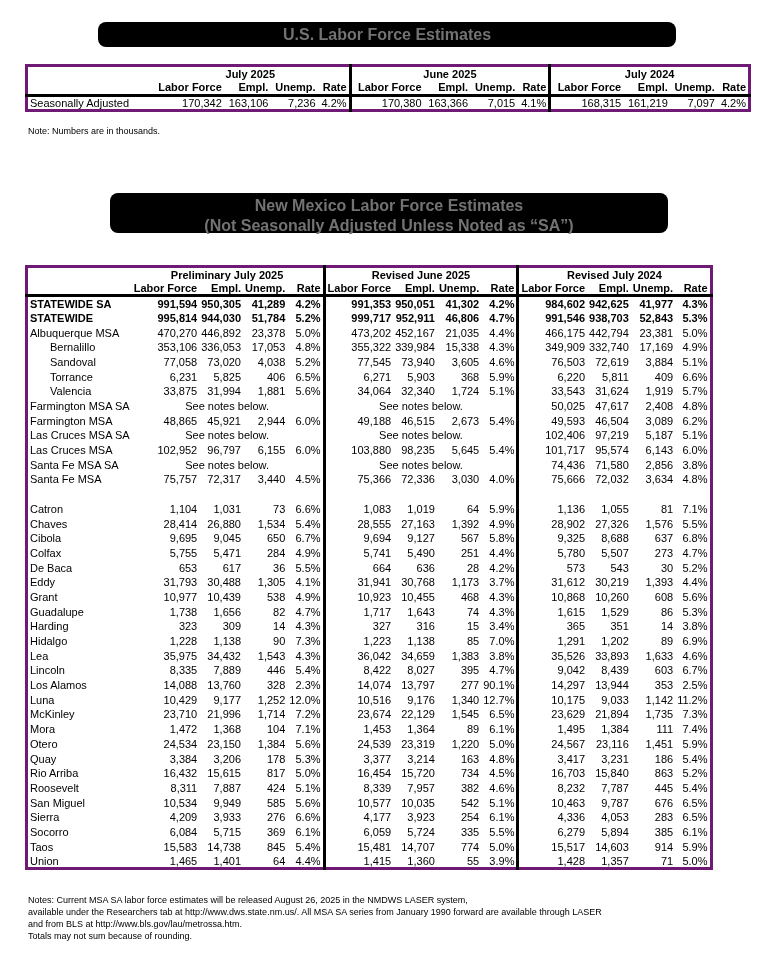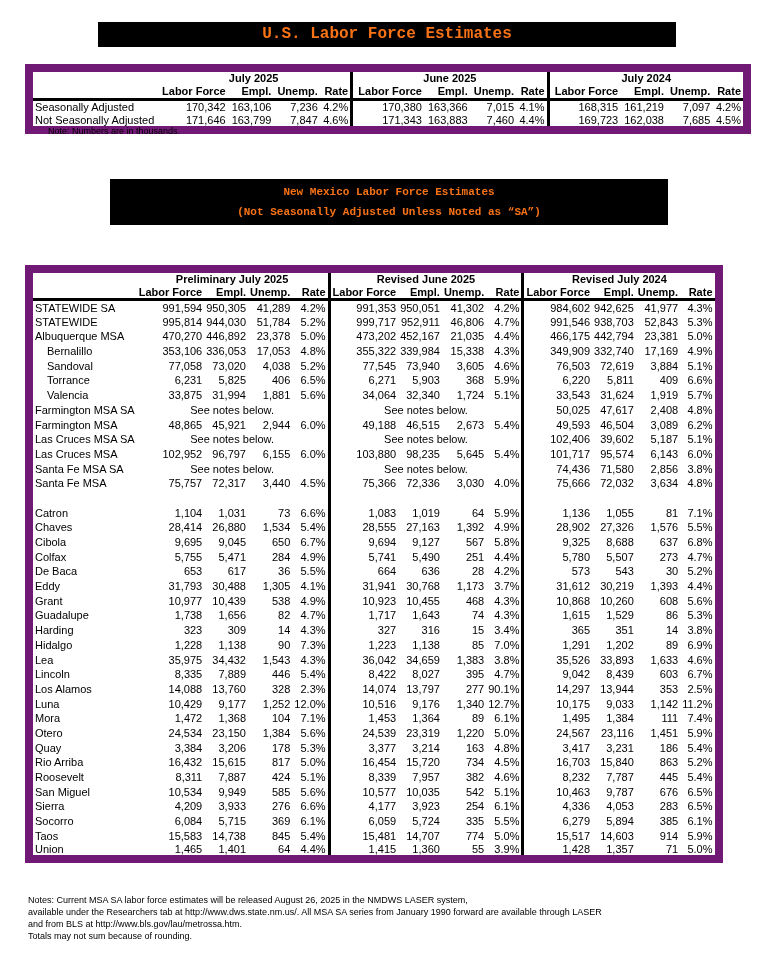--- a/index.html
+++ b/index.html
@@ -1,30 +1,30 @@
 <!DOCTYPE html>
 <html><head>
 <meta charset="utf-8">
 <style>
   html, body { margin: 0; padding: 0; background: #ffffff; }
   body { width: 776px; height: 953px; position: relative; font-family: "Liberation Sans", sans-serif; color: #000; overflow: hidden; }
-  .banner { position: absolute; background: #000; color: #f97316; font-family: Liberation Mono, monospace; font-weight: bold; text-align: center; }
+  .banner { position: absolute; background: #000; color: #737373; font-family: Liberation Sans, sans-serif; font-weight: bold; text-align: center; border-radius: 8px; }
   .banner1 { left: 98px; top: 22px; width: 578px; height: 25px; font-size: 16px; line-height: 25px; }
-  .banner2 { left: 110px; top: 179px; width: 558px; height: 46px; font-size: 11px; line-height: 20px; padding-top: 3px; box-sizing: border-box; }
+  .banner2 { left: 110px; top: 193px; width: 558px; height: 40px; font-size: 16px; line-height: 20px; padding-top: 3px; box-sizing: border-box; }
   table { border-collapse: collapse; position: absolute; font-size: 11px; }
   td, th { padding: 0 2px; white-space: nowrap; }
-  .tbl { border: 8px solid #701a75; }
+  .tbl { border: 3px solid #701a75; }
   th { font-weight: bold; font-size: 11px; }
   .num { text-align: right; }
   .hdr-bottom th { border-bottom: 3px solid #000; }
   .vsep { border-right: 3px solid #000; }
-  .bold td { font-weight: normal; }
-  .indent { padding-left: 14px; }
+  .bold td { font-weight: bold; }
+  .indent { padding-left: 22px; }
   .note { position: absolute; font-size: 9px; line-height: 12px; }
-  .us-note { left: 28px; top: 125px; margin-left: 20px; }
+  .us-note { left: 28px; top: 125px; }
   .nm-note { left: 28px; top: 894px; }
   .center { text-align: center; }
   .blank td { height: 14px; }
   tr { height: 15px; }
   .nm tr { height: 14.7px; }
 </style>
 </head>
 <body>
 
 <div class="banner banner1">
@@ -64,35 +64,20 @@
         <td class="num vsep">4.2%</td>
         <td class="num">170,380</td>
         <td class="num">163,366</td>
         <td class="num">7,015</td>
         <td class="num vsep">4.1%</td>
         <td class="num">168,315</td>
         <td class="num">161,219</td>
         <td class="num">7,097</td>
         <td class="num">4.2%</td>
       </tr>
-      <tr>
-        <td class="">Not Seasonally Adjusted</td>
-        <td class="num">171,646</td>
-        <td class="num">163,799</td>
-        <td class="num">7,847</td>
-        <td class="num vsep">4.6%</td>
-        <td class="num">171,343</td>
-        <td class="num">163,883</td>
-        <td class="num">7,460</td>
-        <td class="num vsep">4.4%</td>
-        <td class="num">169,723</td>
-        <td class="num">162,038</td>
-        <td class="num">7,685</td>
-        <td class="num">4.5%</td>
-      </tr>
     </tbody>
 </table>
 
 <div class="note us-note">Note: Numbers are in thousands.</div>
 
 <div class="banner banner2">
   <div>New Mexico Labor Force Estimates</div>
   <div>(Not Seasonally Adjusted Unless Noted as “SA”)</div>
 </div>
 
@@ -248,21 +233,21 @@
         <td class="num">49,593</td>
         <td class="num">46,504</td>
         <td class="num">3,089</td>
         <td class="num">6.2%</td>
       </tr>
       <tr>
         <td class="">Las Cruces MSA SA</td>
         <td colspan="4" class="center vsep">See notes below.</td>
         <td colspan="4" class="center vsep">See notes below.</td>
         <td class="num">102,406</td>
-        <td class="num">39,602</td>
+        <td class="num">97,219</td>
         <td class="num">5,187</td>
         <td class="num">5.1%</td>
       </tr>
       <tr>
         <td class="">Las Cruces MSA</td>
         <td class="num">102,952</td>
         <td class="num">96,797</td>
         <td class="num">6,155</td>
         <td class="num vsep">6.0%</td>
         <td class="num">103,880</td>
@@ -508,20 +493,35 @@
         <td class="num">10,516</td>
         <td class="num">9,176</td>
         <td class="num">1,340</td>
         <td class="num vsep">12.7%</td>
         <td class="num">10,175</td>
         <td class="num">9,033</td>
         <td class="num">1,142</td>
         <td class="num">11.2%</td>
       </tr>
       <tr>
+        <td class="">McKinley</td>
+        <td class="num">23,710</td>
+        <td class="num">21,996</td>
+        <td class="num">1,714</td>
+        <td class="num vsep">7.2%</td>
+        <td class="num">23,674</td>
+        <td class="num">22,129</td>
+        <td class="num">1,545</td>
+        <td class="num vsep">6.5%</td>
+        <td class="num">23,629</td>
+        <td class="num">21,894</td>
+        <td class="num">1,735</td>
+        <td class="num">7.3%</td>
+      </tr>
+      <tr>
         <td class="">Mora</td>
         <td class="num">1,472</td>
         <td class="num">1,368</td>
         <td class="num">104</td>
         <td class="num vsep">7.1%</td>
         <td class="num">1,453</td>
         <td class="num">1,364</td>
         <td class="num">89</td>
         <td class="num vsep">6.1%</td>
         <td class="num">1,495</td>

